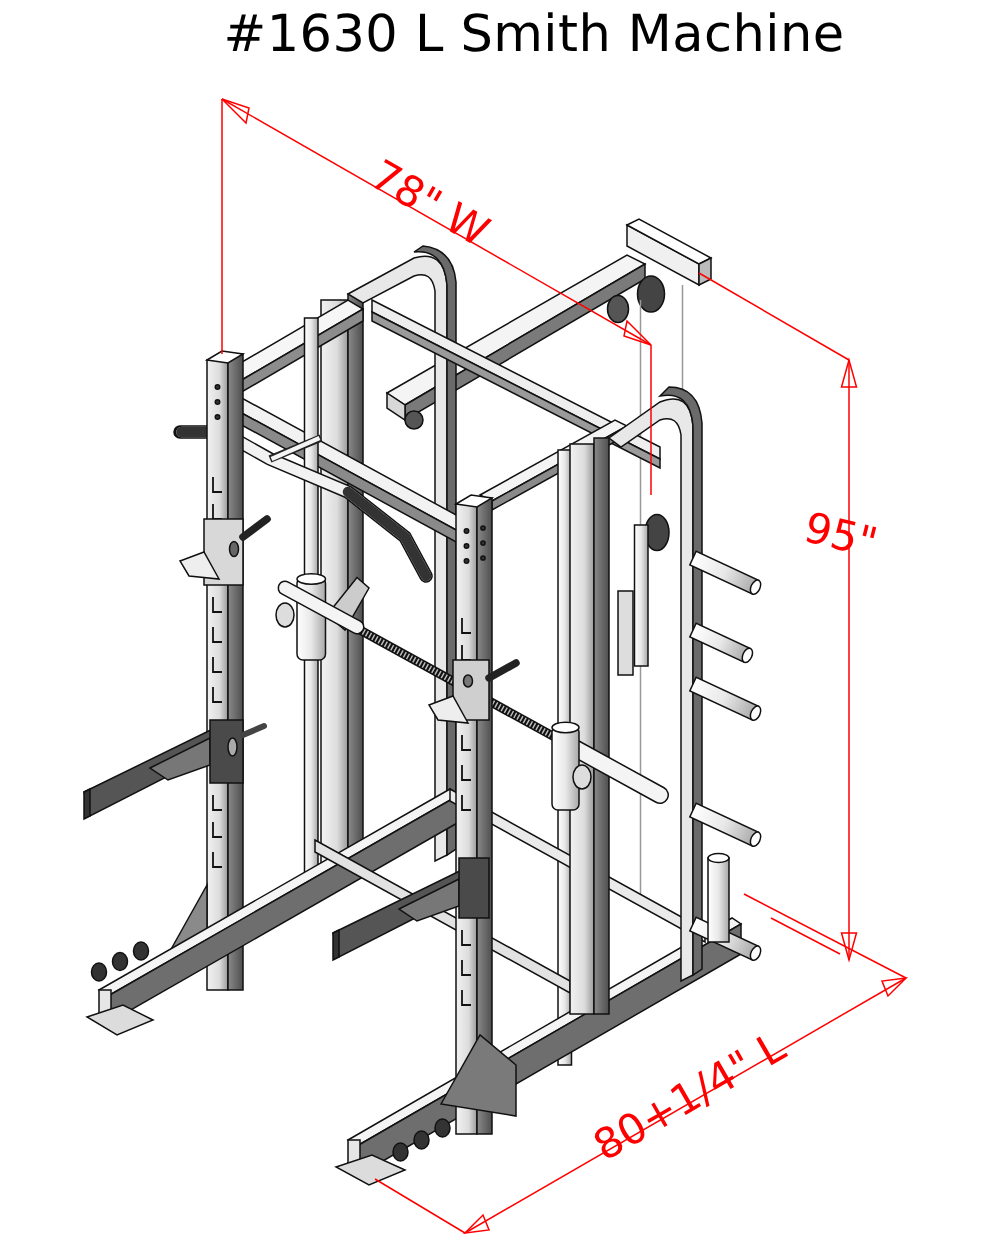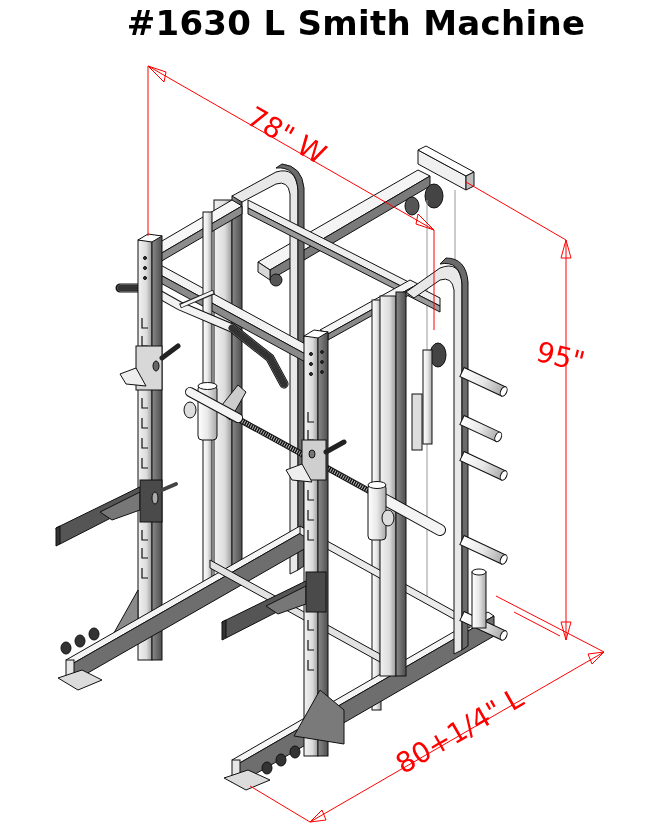--- a/index.html
+++ b/index.html
@@ -1,19 +1,19 @@
 <!DOCTYPE html>
 <html><head>
 <meta charset="utf-8">
 <style>
   html, body { margin: 0; padding: 0; background: #ffffff; }
   body { width: 668px; height: 825px; position: relative; overflow: hidden; font-family: "DejaVu Sans", sans-serif; }
   .title {
     position: absolute; left: 0; top: 0; width: 668px; text-align: center;
-    font-family: "DejaVu Sans", sans-serif; font-weight: bold;
+    font-family: "DejaVu Sans", sans-serif; font-weight: normal;
     font-size: 34px; line-height: 46px; color: #000000; letter-spacing: 0.3px;
     padding-left: 44px; box-sizing: border-box;
   }
   svg.drawing { position: absolute; left: 0; top: 0; }
   .dim-label {
     position: absolute; color: #ff0000; font-family: "DejaVu Sans", sans-serif;
     white-space: nowrap; transform-origin: left top;
   }
   .dim-w { left: 258px; top: 100px; font-size: 28px; transform: rotate(30deg); }
   .dim-h { left: 541px; top: 335px; font-size: 28px; transform: rotate(14deg); }

